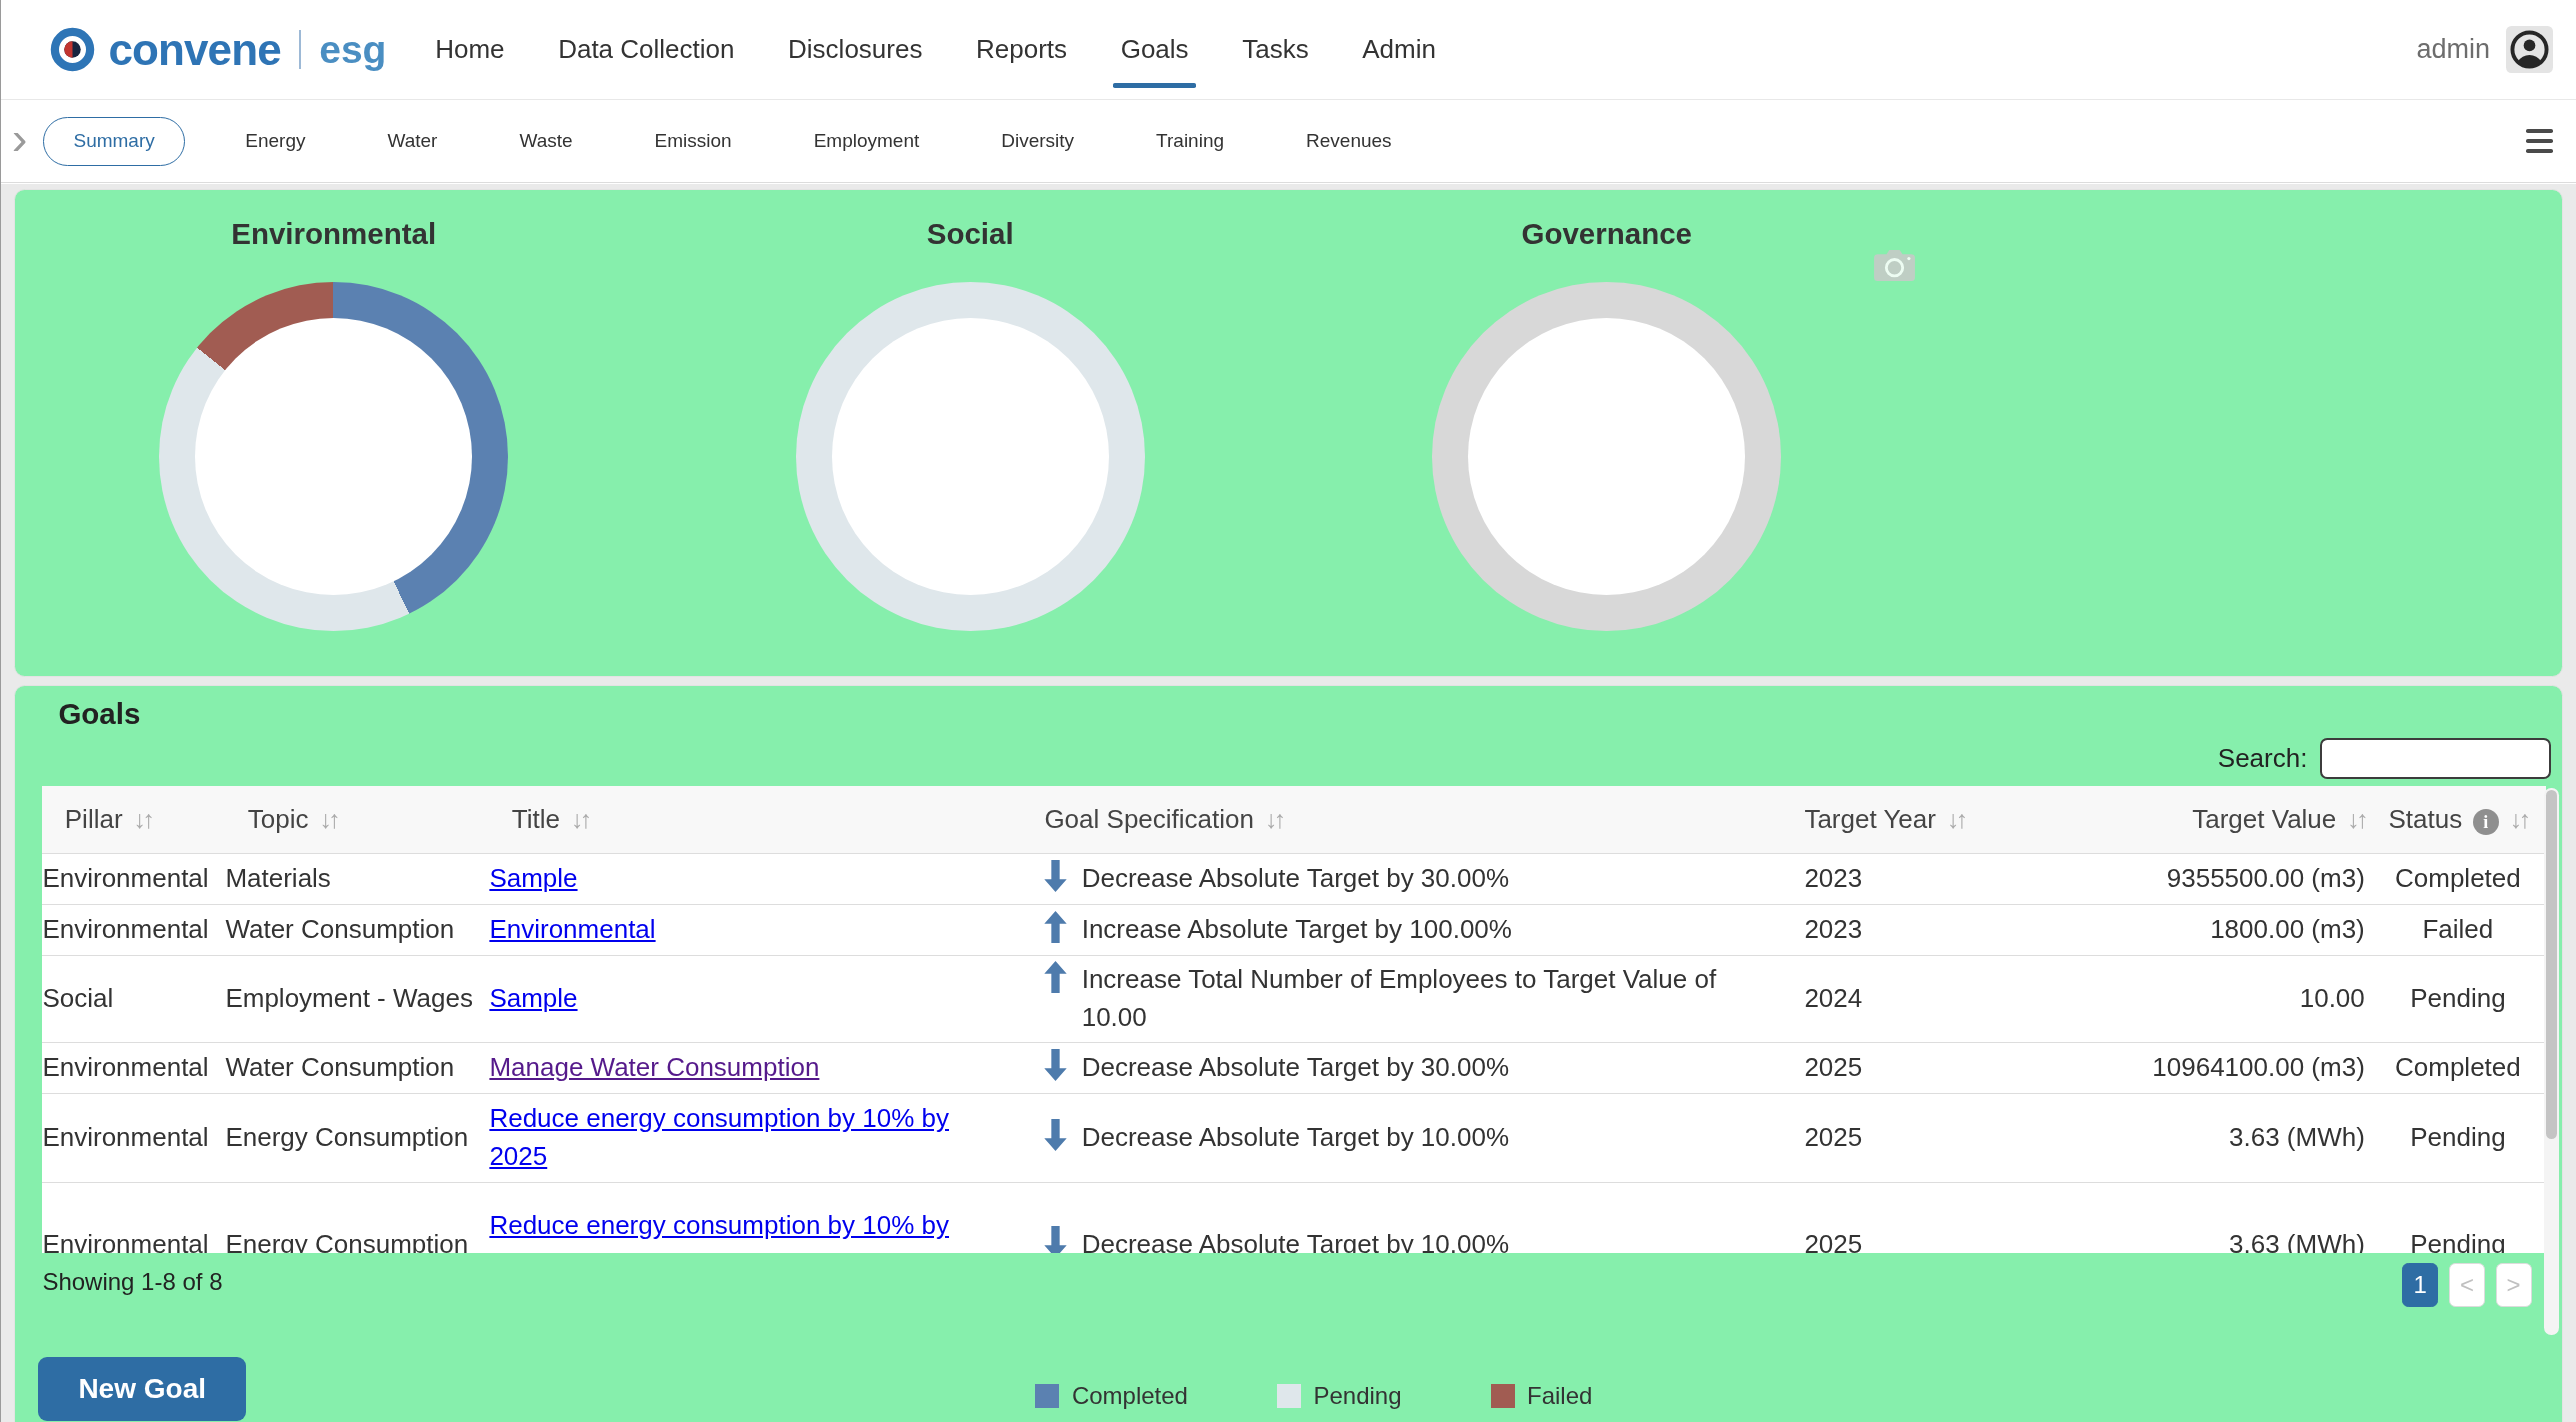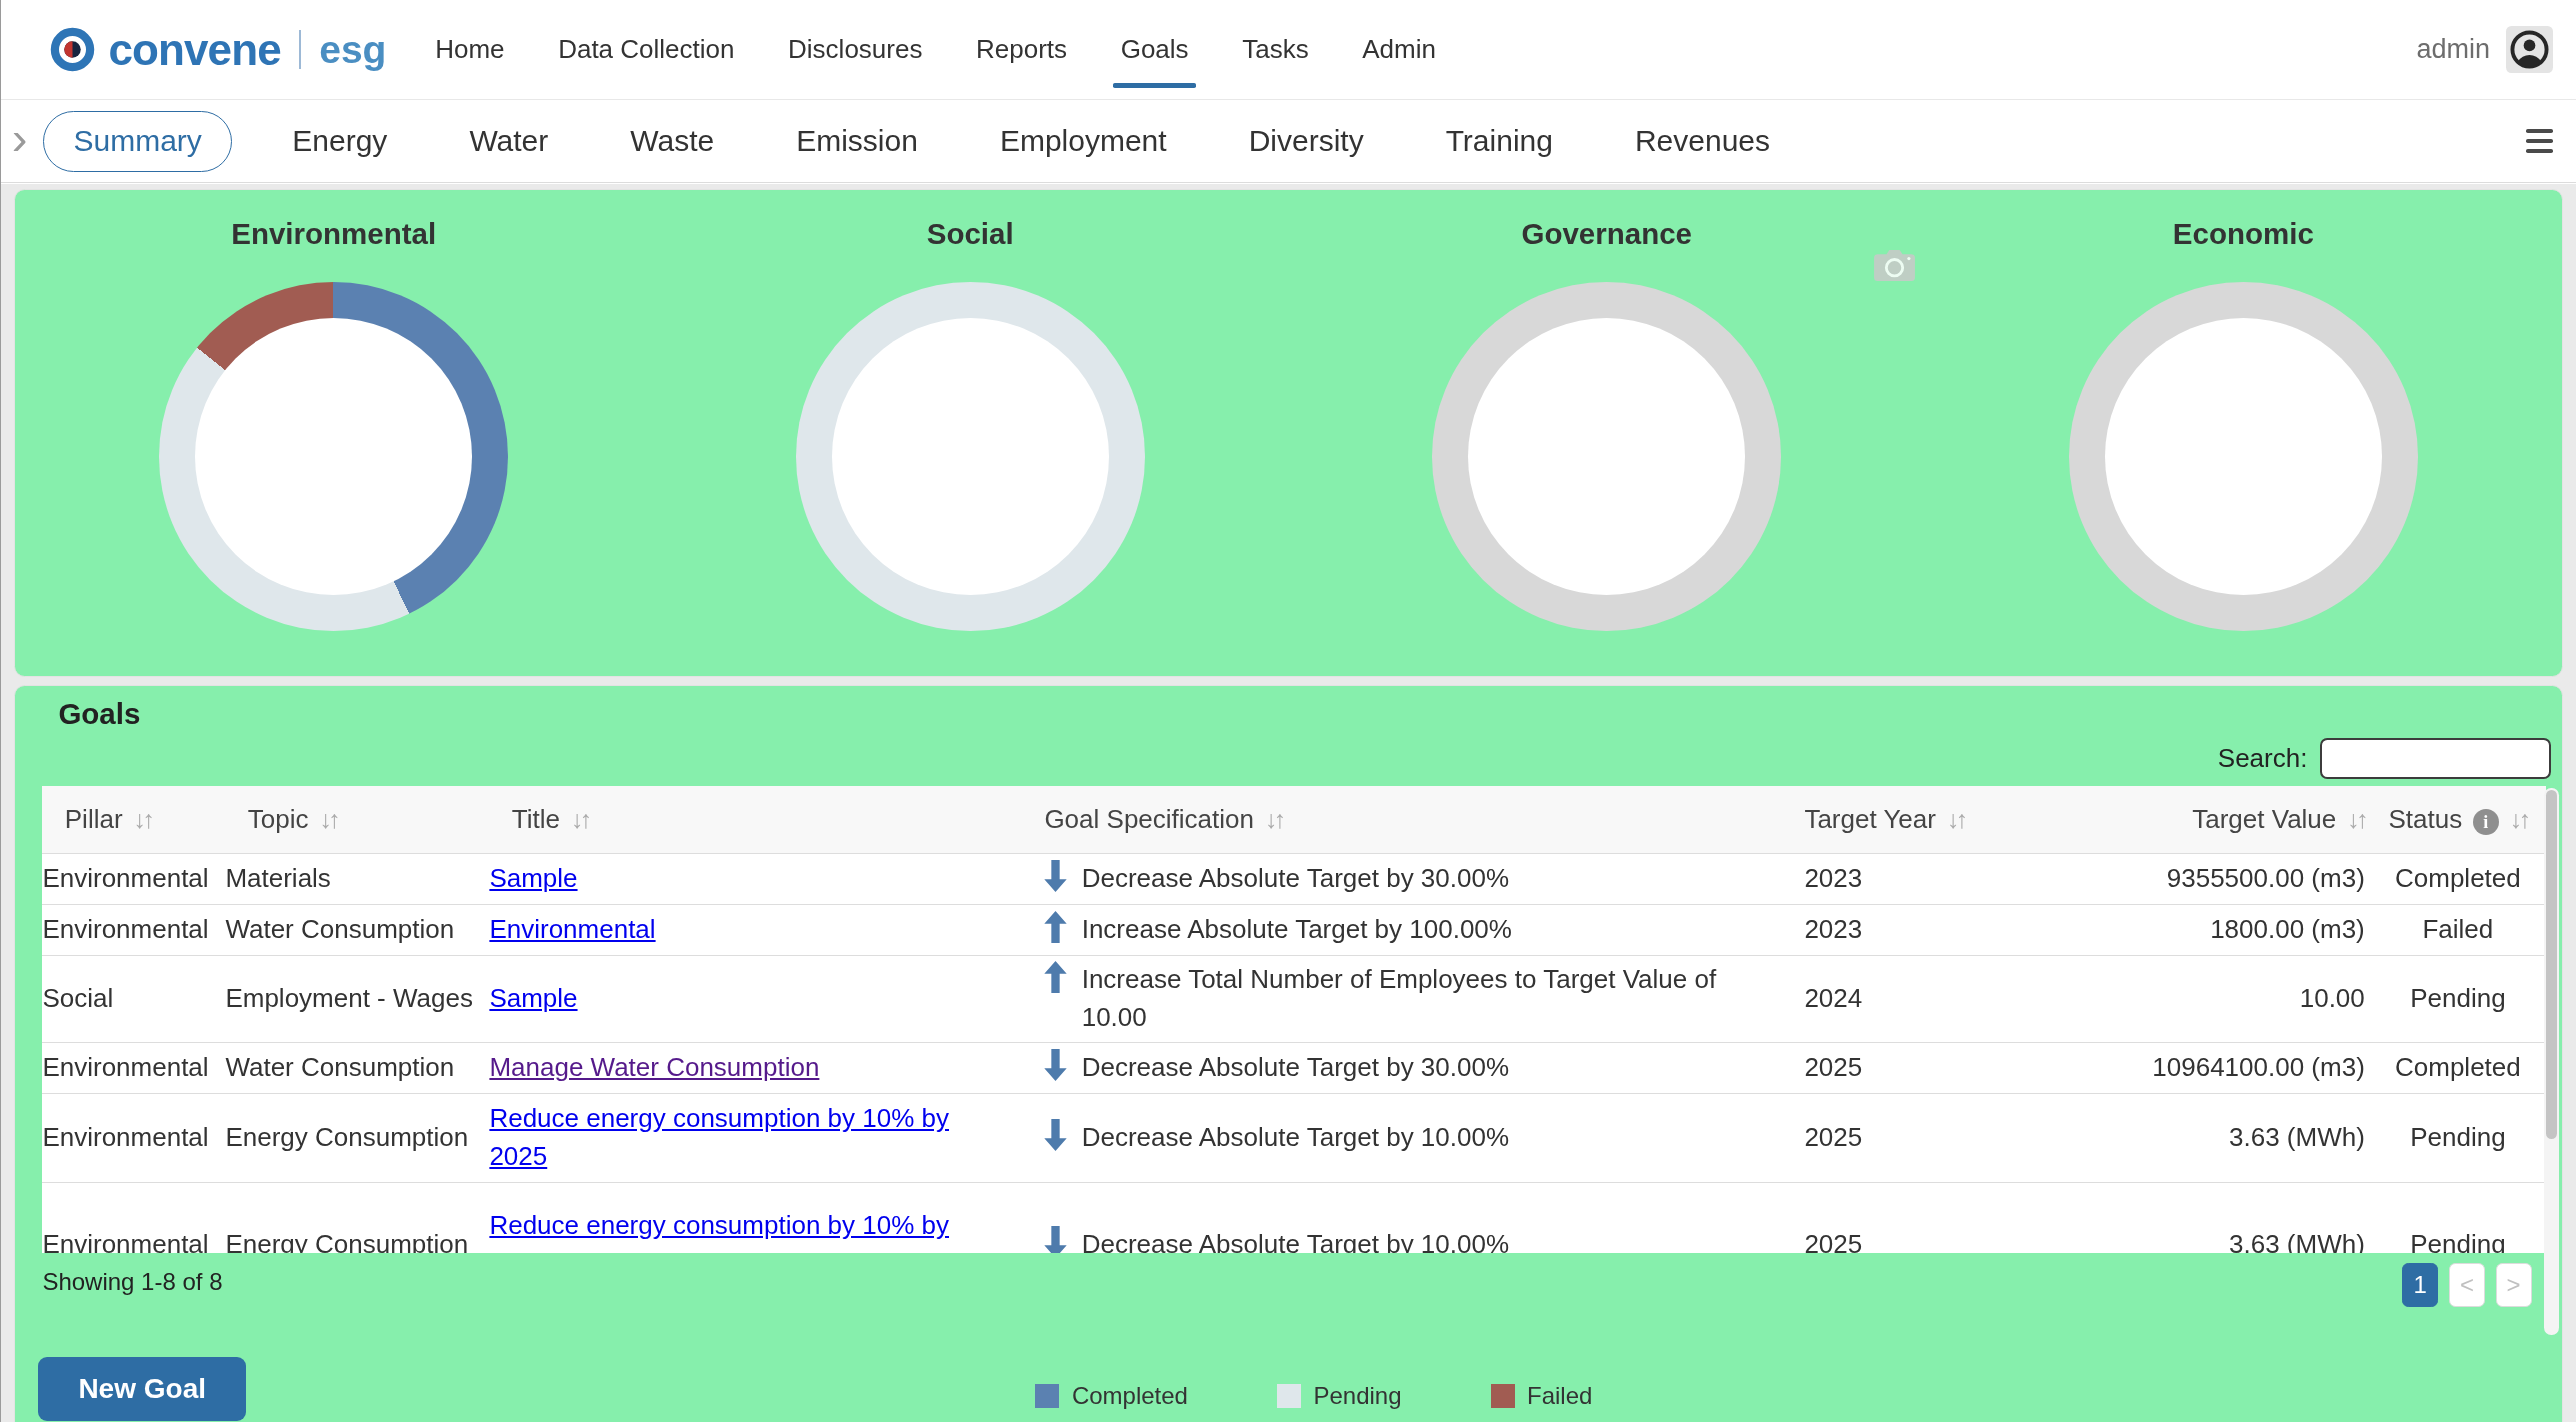--- a/index.html
+++ b/index.html
@@ -22,21 +22,21 @@
   .user-area { margin-left:auto; display:flex; align-items:center; gap:16px; }
   .user-name { font-size:27px; color:#6d6d6d; }
   .avatar { width:47px; height:47px; background:#e4e4e4; border-radius:5.4px;
     display:flex; align-items:center; justify-content:center; }
 
   
   .tabsrow { position:absolute; top:100px; left:0; right:0; height:83px; background:#fff;
     display:flex; align-items:center; padding:0 18px 0 9px; border-bottom:0.9px solid #dcdcdc; }
   .tabs-chevron { font-size:47px; color:#9a9a9a; line-height:1; margin:0 16px 7.2px 1.8px; cursor:pointer; }
   .pillar-tabs { display:flex; align-items:center; gap:39px; }
-  .tab { font-size:30px; color:#333; padding:12.5px 21.5px; cursor:pointer; white-space:nowrap; }
+  .tab { font-size:19px; color:#333; padding:12.5px 21.5px; cursor:pointer; white-space:nowrap; }
   .tab.active { color:#2e6da4; border:1.8px solid #2e6da4; border-radius:36px; padding:12.5px 29px; }
   .hamburger { margin-left:auto; display:flex; flex-direction:column; gap:6.3px; cursor:pointer; padding:5.4px; }
   .hamburger span { display:block; width:27px; height:3.6px; background:#4a4a4a; border-radius:1.8px; }
 
   
   .main { position:absolute; top:184px; left:0; right:0; bottom:0; background:#eaeaea; }
   .card { position:absolute; left:13.4px; right:13.4px; background:#86efac; border:0.9px solid #e3e3e3; border-radius:10.7px; }
   .charts-card { top:5.4px; height:488px; }
   .goals-card  { top:501px; height:769px; }
 
@@ -177,26 +177,20 @@
             <div class="donut" style="background: conic-gradient(rgb(223, 231, 235) 0deg, rgb(223, 231, 235) 360deg);">
               <div class="hole"></div>
             </div>
           </div>
           <div class="donut-cell">
             <div class="donut-title">Governance</div>
             <div class="donut" style="background: rgb(216, 216, 216);">
               <div class="hole"></div>
             </div>
           </div>
-          <div class="donut-cell">
-            <div class="donut-title">Economic</div>
-            <div class="donut" style="background: rgb(216, 216, 216);">
-              <div class="hole"></div>
-            </div>
-          </div>
         </div>
     </section>
 
     <section class="card goals-card">
       <h2 class="goals-title">Goals</h2>
 
       <div class="search-row">
         <label>Search:</label>
         <input class="search-input" type="text" value="" style="">
       </div>

